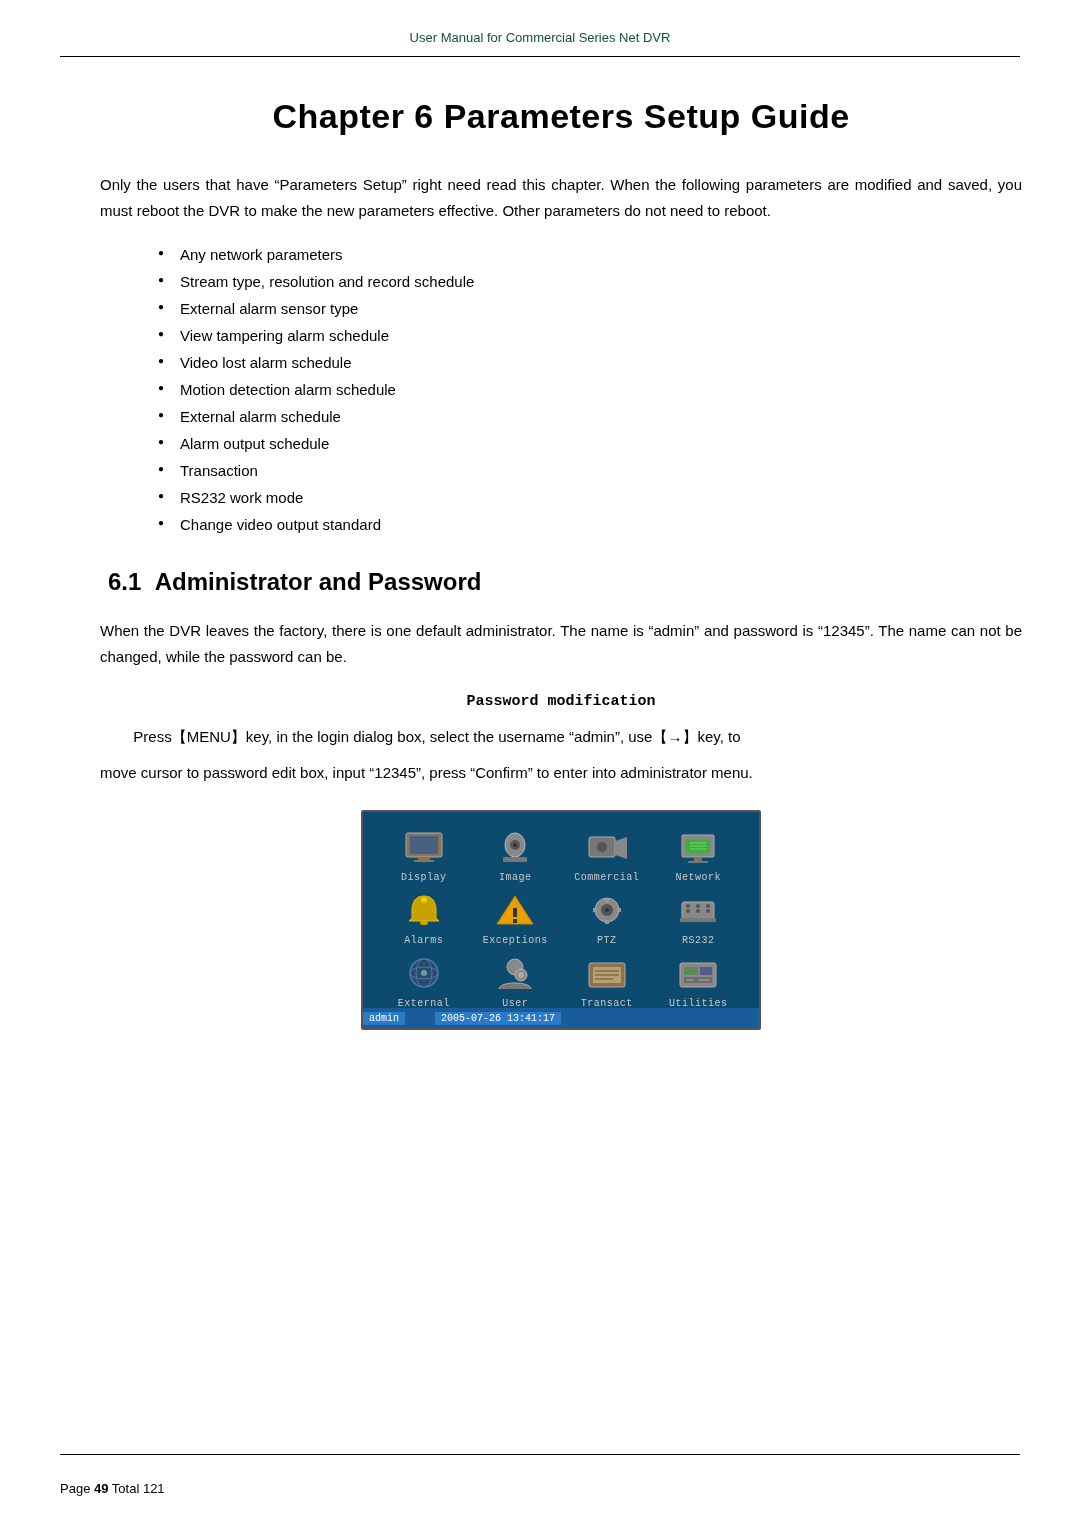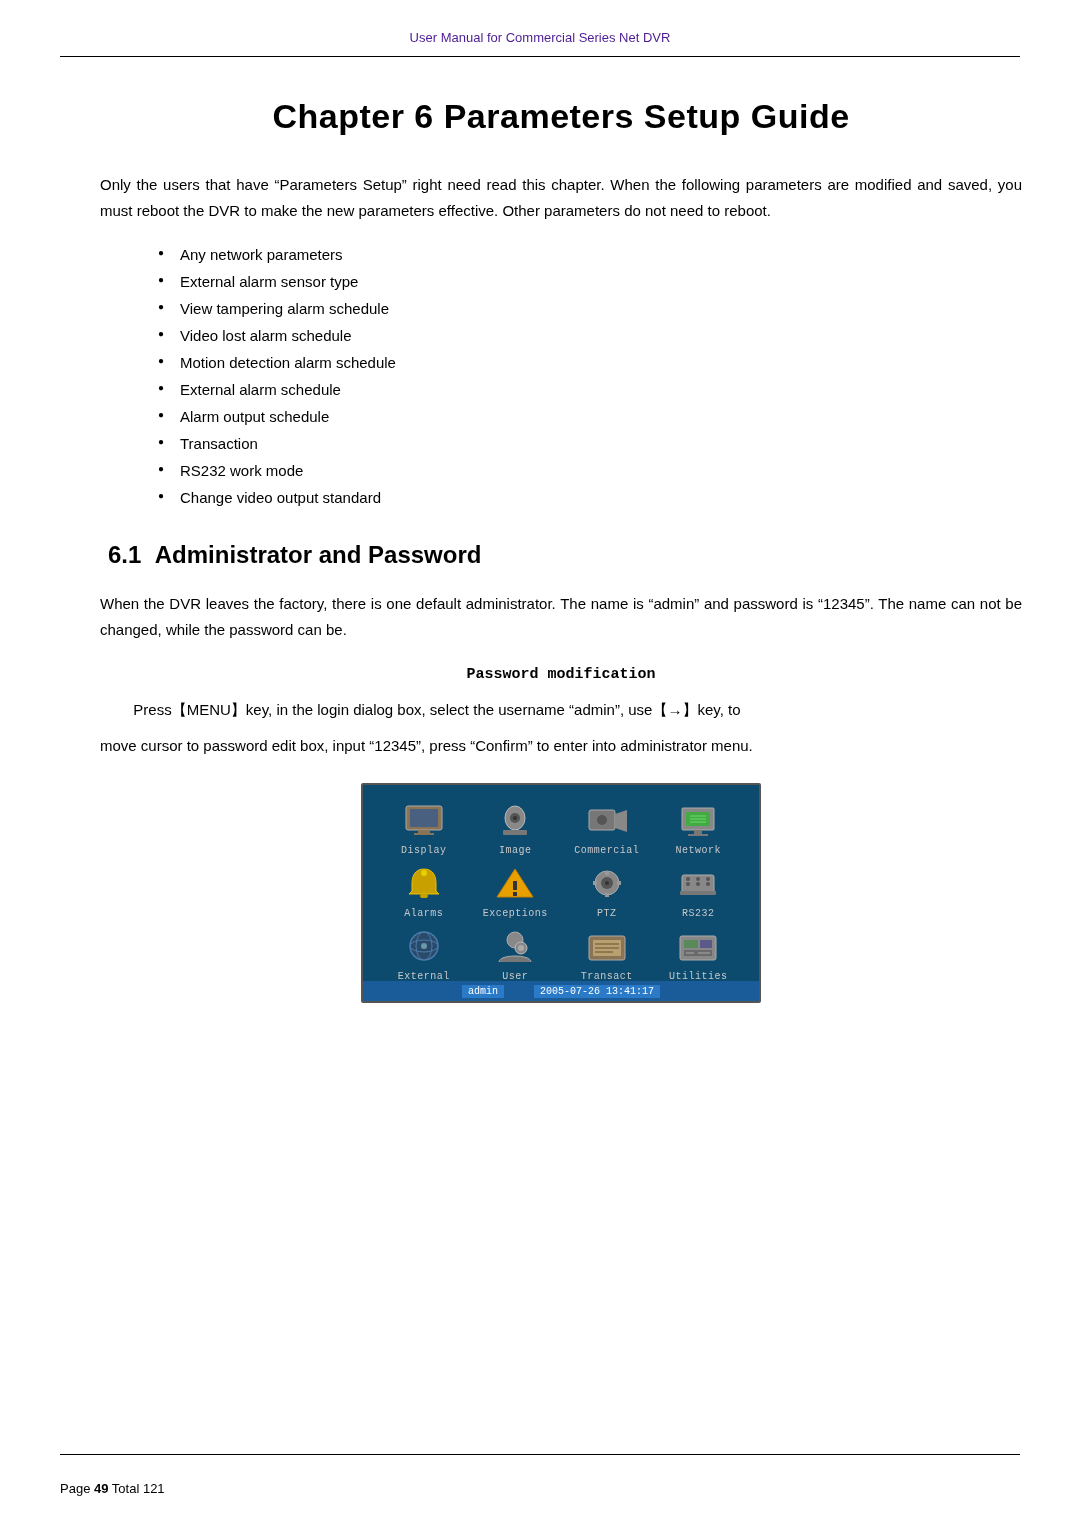--- a/index.html
+++ b/index.html
@@ -23,21 +23,21 @@
     
     .page-header {
       text-align: center;
       padding: 28px 0 10px 0;
       border-bottom: 1px solid #000;
       margin: 0 60px;
     }
     .page-header-text {
       font-size: 13px;
       font-family: Arial, sans-serif;
-      color: #4c1d95;
+      color: #14532d;
     }
 
     
     .content {
       padding: 40px 58px 60px 100px;
     }
 
     
     .chapter-title {
       font-size: 34px;
@@ -162,21 +162,20 @@
     }
     .dvr-footer {
       position: absolute;
       bottom: 0;
       left: 0;
       right: 0;
       background: #1a5c9a;
       height: 20px;
       display: flex;
       align-items: center;
-      justify-content: center;
       gap: 30px;
     }
     .dvr-footer-text {
       color: #fff;
       font-size: 10px;
       font-family: "Courier New", monospace;
     }
     .dvr-footer-highlight {
       background: #2a7ac8;
       padding: 1px 6px;
@@ -211,20 +210,21 @@
   </div>
 
   <div class="content">
 
     <h1 class="chapter-title">Chapter 6  Parameters Setup Guide</h1>
 
     <p class="intro-text">Only the users that have “Parameters Setup” right need read this chapter. When the following parameters are modified and saved, you must reboot the DVR to make the new parameters effective. Other parameters do not need to reboot.</p>
 
     <ul class="bullet-list">
       <li><span>Any network parameters</span></li>
+      <li><span>Stream type, resolution and record schedule</span></li>
       <li><span>External alarm sensor type</span></li>
       <li><span>View tampering alarm schedule</span></li>
       <li><span>Video lost alarm schedule</span></li>
       <li><span>Motion detection alarm schedule</span></li>
       <li><span>External alarm schedule</span></li>
       <li><span>Alarm output schedule</span></li>
       <li><span>Transaction</span></li>
       <li><span>RS232 work mode</span></li>
       <li><span>Change video output standard</span></li>
     </ul>

